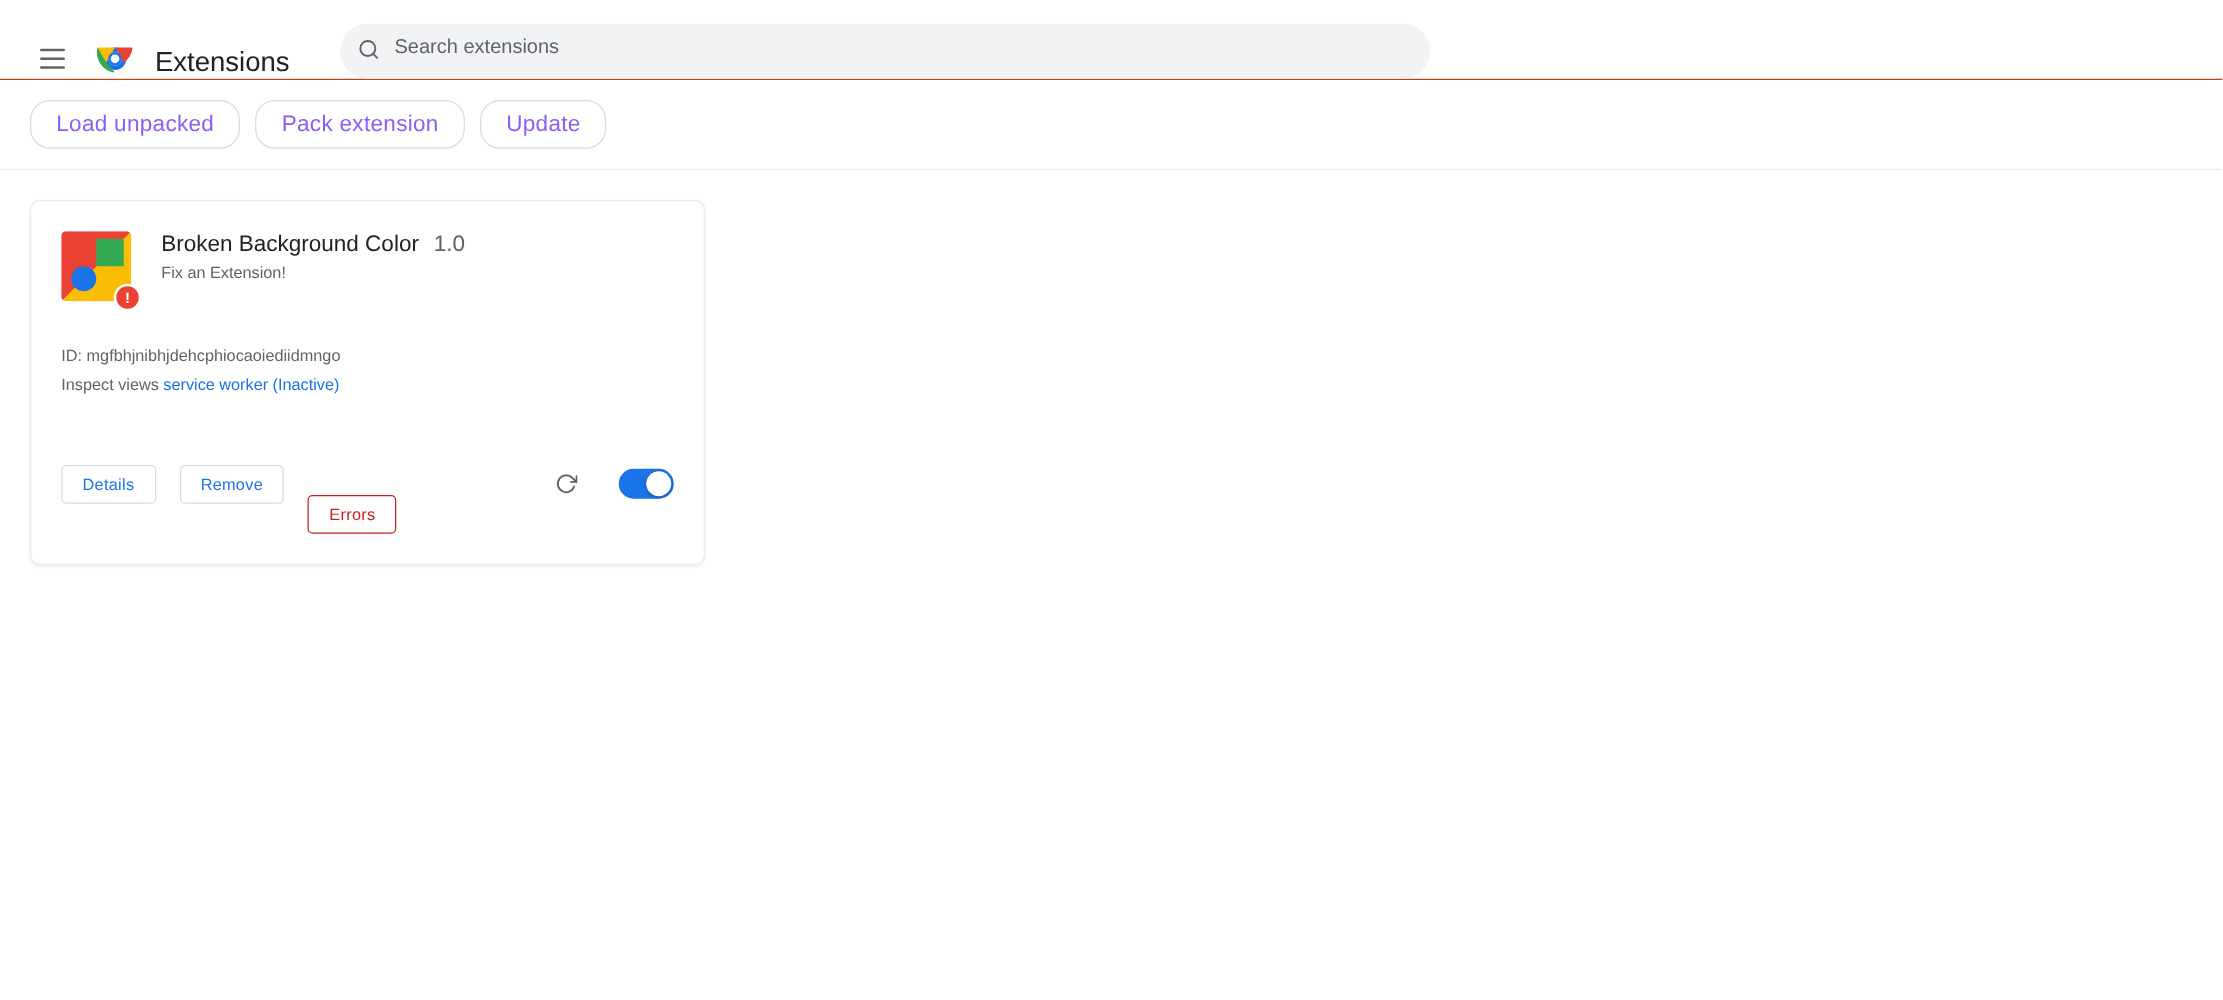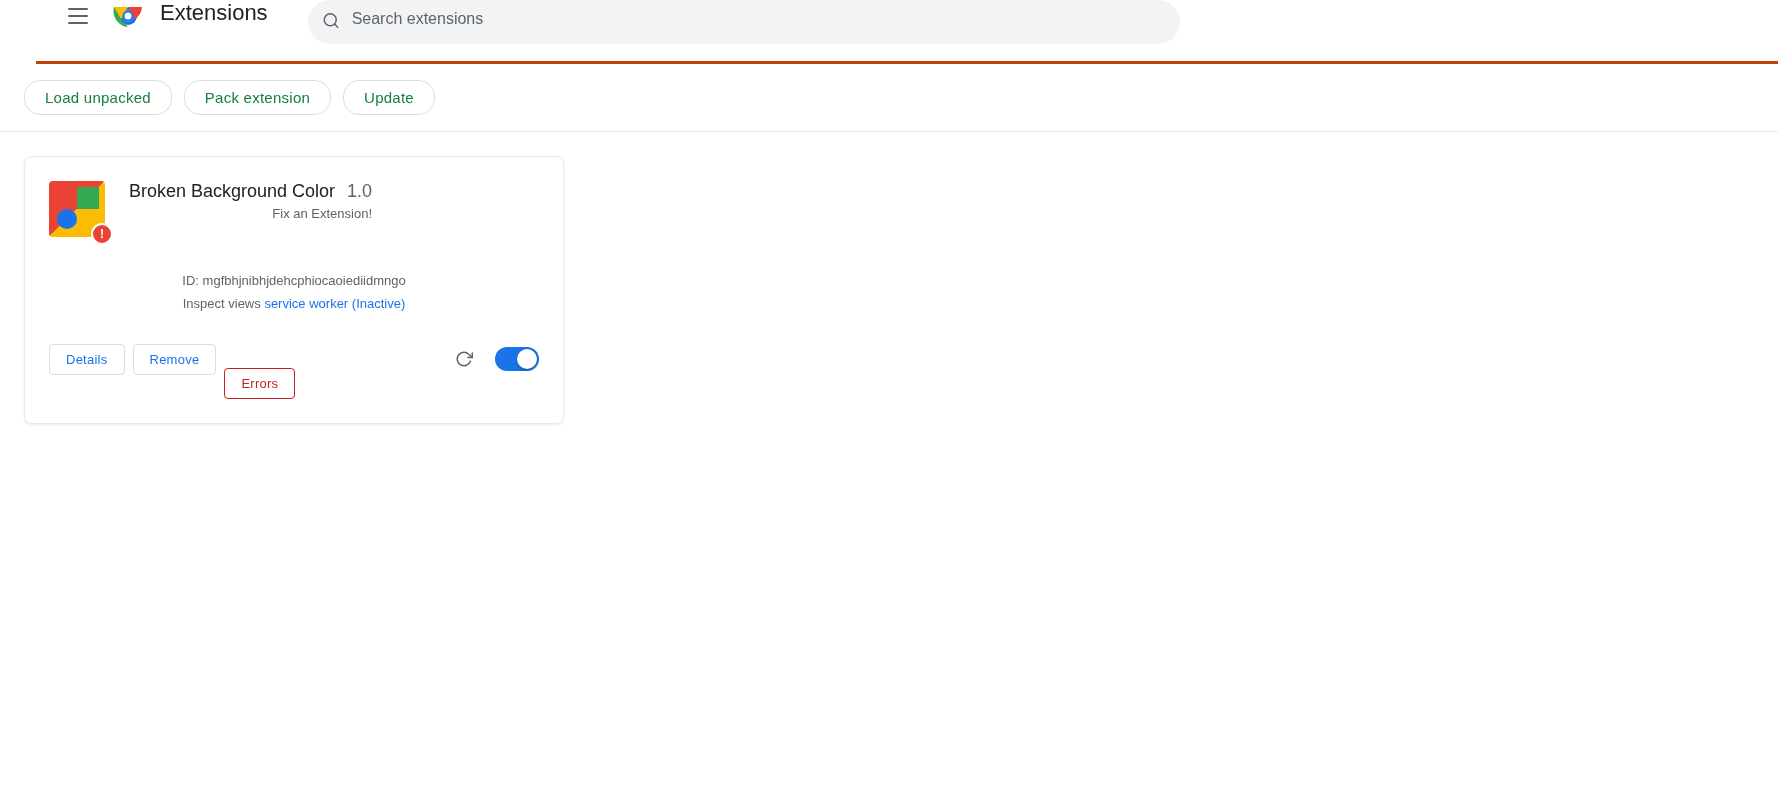--- a/index.html
+++ b/index.html
@@ -8,26 +8,25 @@
       background: #fff;
       color: #202124;
       font-size: 14px;
       min-height: 800px;
       width: 1778px;
     }
 
     
     .header {
       display: flex;
-      align-items: flex-start;
+      align-items: flex-end;
       padding: 0 24px;
       height: 64px;
-      border-bottom: 3px solid #c2410c;
+      border-bottom: 1px solid #c2410c;
       gap: 16px;
-      margin-left: 36px;
     }
     .hamburger-icon {
       cursor: pointer;
       display: flex;
       flex-direction: column;
       gap: 5px;
       padding: 8px;
     }
     .hamburger-icon span {
       display: block;
@@ -76,22 +75,22 @@
       align-items: center;
       padding: 16px 24px;
       gap: 12px;
       border-bottom: 1px solid #e8eaed;
     }
     .toolbar-btn {
       padding: 8px 20px;
       border: 1px solid #dadce0;
       border-radius: 16px;
       background: #fff;
-      color: #15803d;
-      font-size: 15px;
+      color: #8b5cf6;
+      font-size: 18px;
       font-weight: 500;
       cursor: pointer;
       letter-spacing: 0.25px;
     }
 
     
     .main {
       padding: 24px;
     }
 
@@ -175,40 +174,38 @@
       font-weight: 400;
       color: #5f6368;
       margin-left: 8px;
       display: inline;
       margin-top: 36px;
     }
     .ext-desc {
       font-size: 13px;
       color: #5f6368;
       margin-top: 4px;
-      text-align: right;
     }
 
     .card-meta {
-      margin-bottom: 4px;
+      margin-bottom: 28px;
       font-size: 13px;
       color: #5f6368;
       line-height: 1.8;
-      text-align: center;
     }
     .meta-link {
       color: #1a73e8;
       text-decoration: none;
       cursor: pointer;
     }
 
     .card-actions {
       display: flex;
       align-items: center;
-      gap: 8px;
+      gap: 19px;
     }
     .action-btn {
       padding: 7px 16px;
       border: 1px solid #dadce0;
       border-radius: 4px;
       background: #fff;
       color: #1a73e8;
       font-size: 13px;
       font-weight: 500;
       cursor: pointer;

